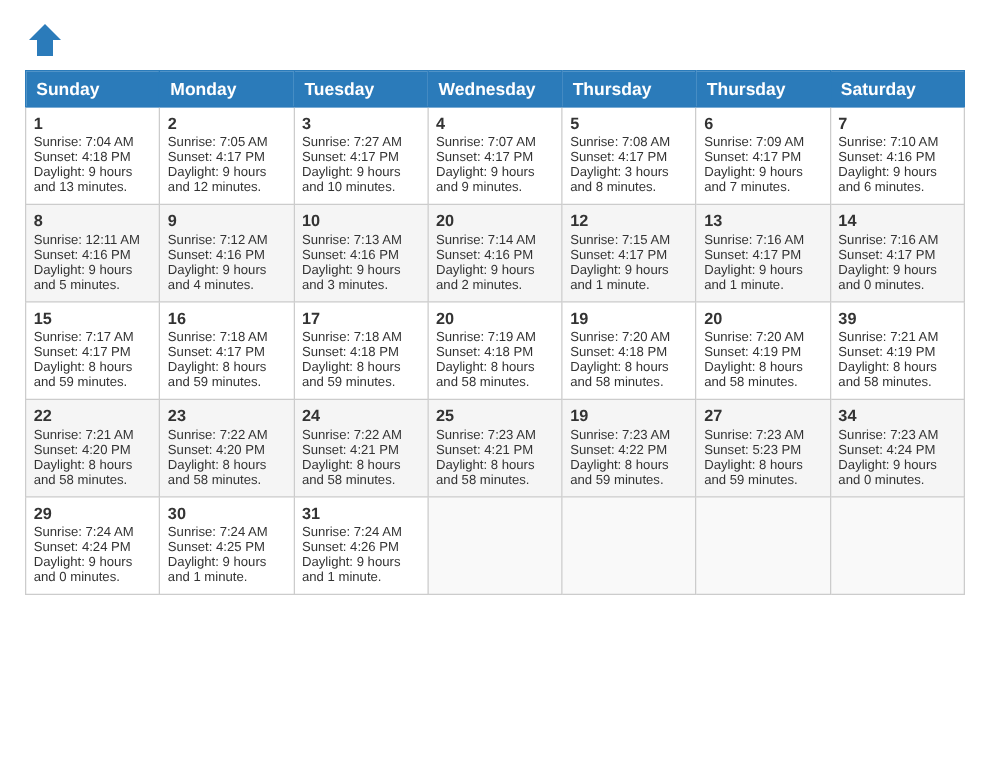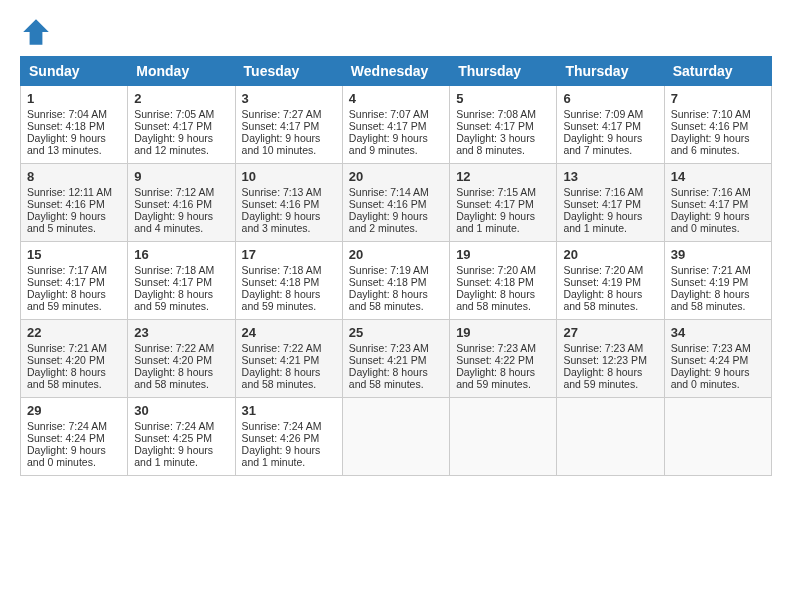--- a/index.html
+++ b/index.html
@@ -146,21 +146,21 @@
         <td><span class="day-number">19</span><span>Sunrise: 7:20 AM</span><br><span>Sunset: 4:18 PM</span><br><span>Daylight: 8 hours and 58 minutes.</span></td>
         <td><span class="day-number">20</span><span>Sunrise: 7:20 AM</span><br><span>Sunset: 4:19 PM</span><br><span>Daylight: 8 hours and 58 minutes.</span></td>
         <td><span class="day-number">39</span><span>Sunrise: 7:21 AM</span><br><span>Sunset: 4:19 PM</span><br><span>Daylight: 8 hours and 58 minutes.</span></td>
       </tr>
       <tr>
         <td><span class="day-number">22</span><span>Sunrise: 7:21 AM</span><br><span>Sunset: 4:20 PM</span><br><span>Daylight: 8 hours and 58 minutes.</span></td>
         <td><span class="day-number">23</span><span>Sunrise: 7:22 AM</span><br><span>Sunset: 4:20 PM</span><br><span>Daylight: 8 hours and 58 minutes.</span></td>
         <td><span class="day-number">24</span><span>Sunrise: 7:22 AM</span><br><span>Sunset: 4:21 PM</span><br><span>Daylight: 8 hours and 58 minutes.</span></td>
         <td><span class="day-number">25</span><span>Sunrise: 7:23 AM</span><br><span>Sunset: 4:21 PM</span><br><span>Daylight: 8 hours and 58 minutes.</span></td>
         <td><span class="day-number">19</span><span>Sunrise: 7:23 AM</span><br><span>Sunset: 4:22 PM</span><br><span>Daylight: 8 hours and 59 minutes.</span></td>
-        <td><span class="day-number">27</span><span>Sunrise: 7:23 AM</span><br><span>Sunset: 12:23 PM</span><br><span>Daylight: 8 hours and 59 minutes.</span></td>
+        <td><span class="day-number">27</span><span>Sunrise: 7:23 AM</span><br><span>Sunset: 5:23 PM</span><br><span>Daylight: 8 hours and 59 minutes.</span></td>
         <td><span class="day-number">34</span><span>Sunrise: 7:23 AM</span><br><span>Sunset: 4:24 PM</span><br><span>Daylight: 9 hours and 0 minutes.</span></td>
       </tr>
       <tr>
         <td><span class="day-number">29</span><span>Sunrise: 7:24 AM</span><br><span>Sunset: 4:24 PM</span><br><span>Daylight: 9 hours and 0 minutes.</span></td>
         <td><span class="day-number">30</span><span>Sunrise: 7:24 AM</span><br><span>Sunset: 4:25 PM</span><br><span>Daylight: 9 hours and 1 minute.</span></td>
         <td><span class="day-number">31</span><span>Sunrise: 7:24 AM</span><br><span>Sunset: 4:26 PM</span><br><span>Daylight: 9 hours and 1 minute.</span></td>
         <td class="empty-cell"></td>
         <td class="empty-cell"></td>
         <td class="empty-cell"></td>
         <td class="empty-cell"></td>

